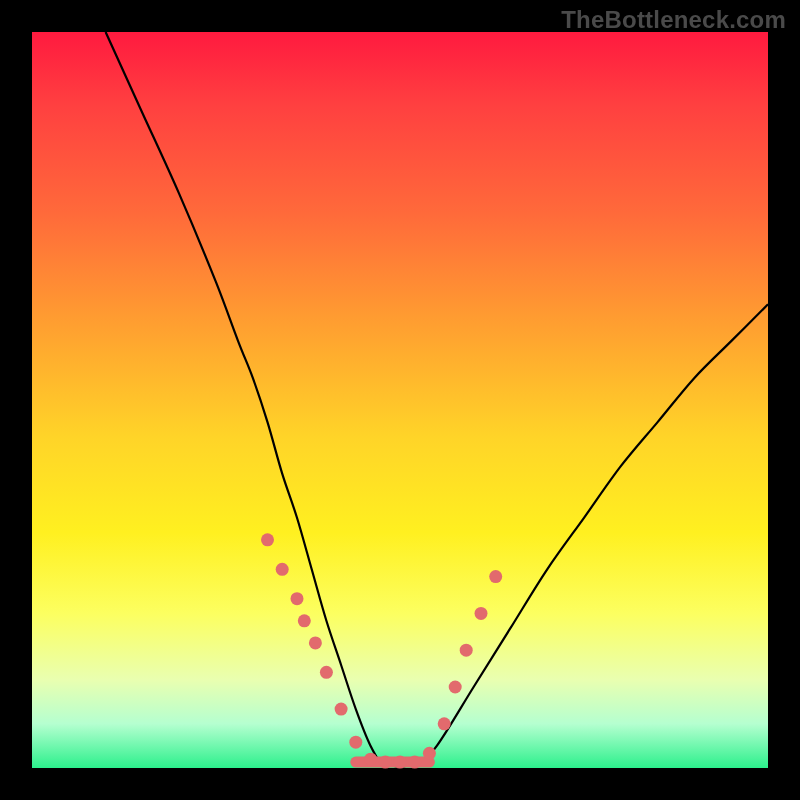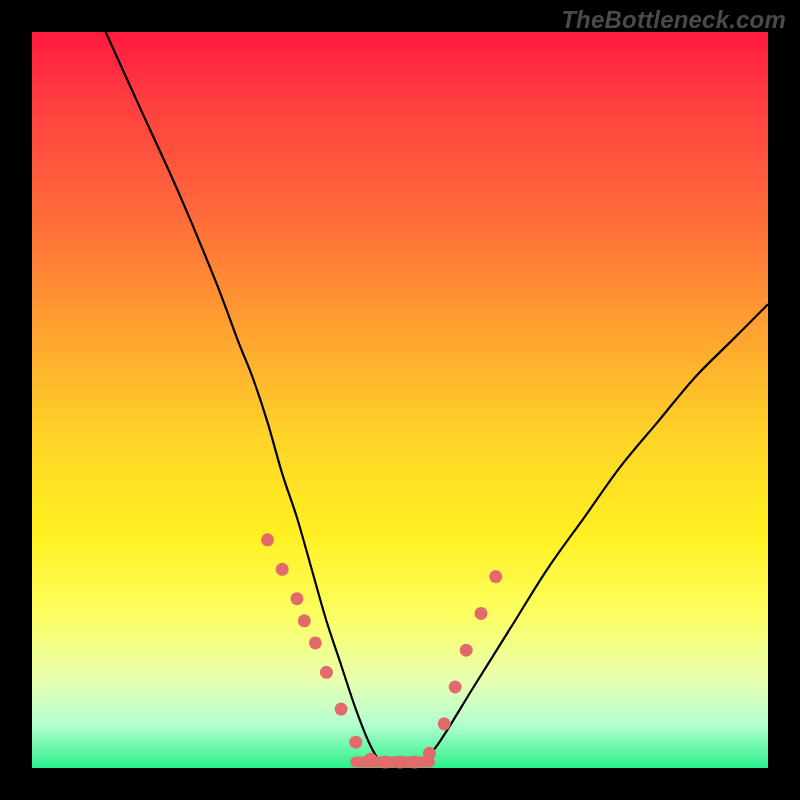--- a/index.html
+++ b/index.html
@@ -11,21 +11,20 @@
     overflow: hidden;
     font-family: Arial, Helvetica, sans-serif;
   }
   .frame {
     position: absolute;
     left: 0;
     top: 0;
     width: 800px;
     height: 800px;
     background: #000;
-    font-style: italic;
   }
   .plot-area {
     position: absolute;
     left: 32px;
     top: 32px;
     width: 736px;
     height: 736px;
     
     background: linear-gradient(
       to bottom,

